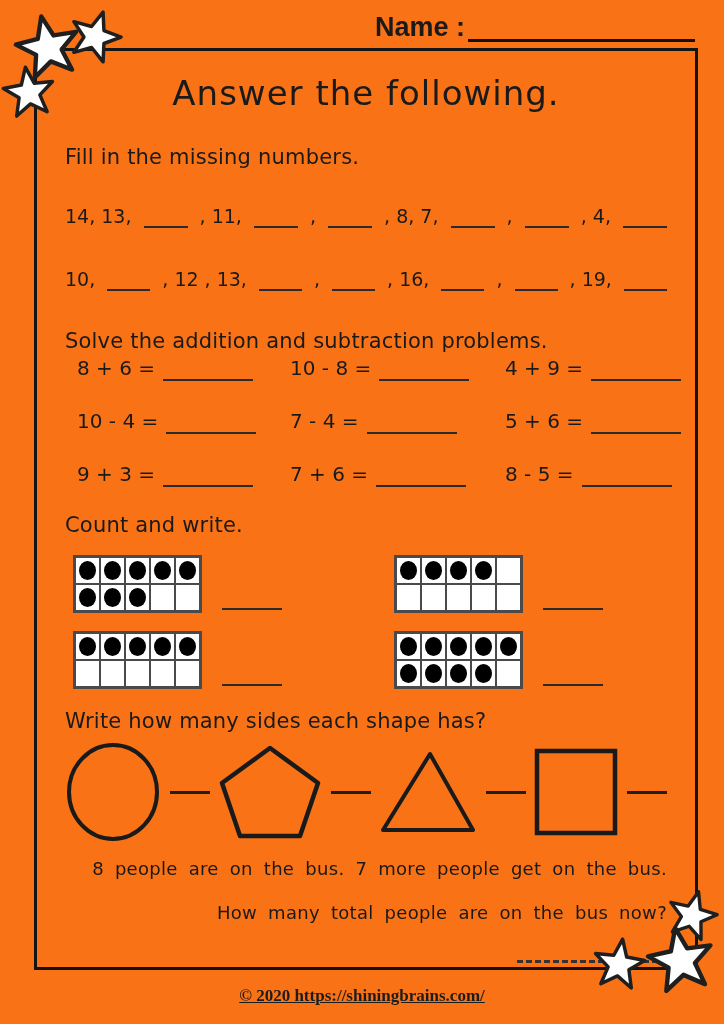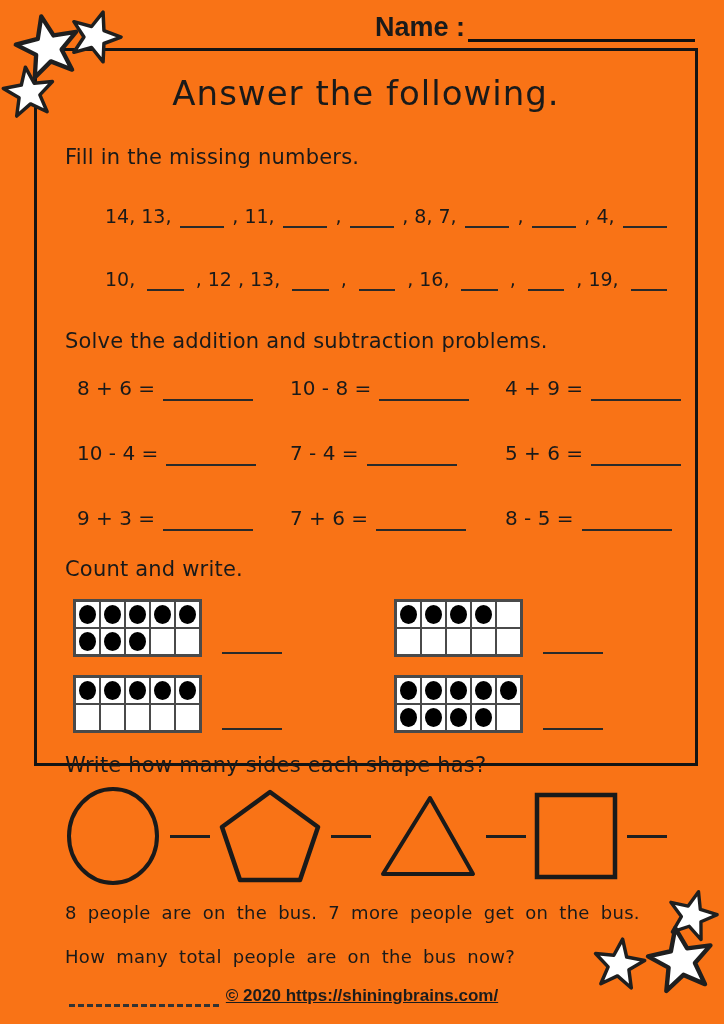--- a/index.html
+++ b/index.html
@@ -8,68 +8,68 @@
     font-family:"DejaVu Sans", sans-serif; color:#1a1a1a; overflow:hidden;
   }
 
   
   .name-row { position:absolute; top:12px; left:375px; width:320px; display:flex; align-items:flex-end; }
   .name-label { font-family:"Liberation Sans", sans-serif; font-weight:700; font-size:27px; line-height:30px; white-space:nowrap; }
   .name-line { flex:1; border-bottom:3px solid #111; height:26px; margin-left:3px; }
 
   
   .sheet {
-    position:absolute; left:34px; top:48px; width:664px; height:718px;
+    position:absolute; left:34px; top:48px; width:664px; height:922px;
     border:3px solid #141414; box-sizing:border-box; padding:0 28px;
   }
 
   .title { text-align:center; font-size:34px; letter-spacing:1px; margin:22px 0 0; font-weight:400; }
 
   .section-heading { font-size:21px; font-weight:400; margin:0; letter-spacing:0.2px; }
   .h-fill   { margin-top:32px; }
   .h-solve  { margin-top:38px; }
   .h-count  { margin-top:26px; }
   .h-shapes { margin-top:20px; }
 
   
-  .seq-row { display:flex; align-items:flex-end; justify-content:space-between; font-size:19px;margin-left:40px; }
+  .seq-row { display:flex; align-items:flex-end; justify-content:space-between; font-size:19px; }
   .seq-row-0 { margin-top:36px; }
   .seq-row-1 { margin-top:40px;gap:12px; }
   .seq-text { white-space:pre; padding-bottom:1px; }
   .blank { border-bottom:2px solid #2a2a2a; }
   .seq-blank { width:44px; height:16px; }
 
   
-  .eq-grid { display:grid; grid-template-columns:225px 215px 1fr; row-gap:40px; margin-top:23px; font-size:20px; }
+  .eq-grid { display:grid; grid-template-columns:225px 215px 1fr; row-gap:28px; margin-top:3px; font-size:20px; }
   .eq-cell { display:flex; align-items:flex-end; }
   .eq-cell .eq-text { white-space:nowrap; padding-bottom:1px; }
   .eq-blank { width:90px; height:15px; margin-left:8px; }
   .eq-cell:nth-child(3n+1) { padding-left:12px; }
 
   
   .frames-grid { display:grid; grid-template-columns:1fr 1fr; column-gap:40px; row-gap:10px; margin-top:10px; }
   .frame-cell { display:flex; align-items:flex-end; gap:20px; padding-left:8px; }
   .frame-cell:nth-child(even) { margin-top:8px; }
   .tenframe { display:grid; grid-template-columns:repeat(5,25px); grid-auto-rows:27px; border:2px solid #4a4a4a; background:#fff; }
   .tf-cell { border:1px solid #4a4a4a; display:flex; align-items:center; justify-content:center; }
   .dot { width:17px; height:19px; background:#000; border-radius:50%; }
   .frame-blank { width:60px; height:8px; margin-bottom:3px; }
 
   
   .shapes-row { display:flex; align-items:center; justify-content:space-between; margin-top:8px; height:102px; }
   .shape-wrap { display:flex; align-items:center; }
   .shape-line { width:40px; border-top:3px solid #1f1f1f; height:0; }
 
   
-  .word-problem { margin:4px 0 0; font-size:18px; line-height:44px; word-spacing:5px; letter-spacing:0.3px; }
+  .word-problem { margin:4px 0 0; font-size:18px; line-height:44px; word-spacing:5px; letter-spacing:0.3px;text-align:right; }
   .wp-blank { display:inline-block; width:150px; height:10px; border-bottom:3px dashed #333; margin-left:4px; }
 
   
   .footer { position:absolute; left:0; top:986px; width:100%; text-align:center; }
-  .footer-link { font-family:Liberation Sans, sans-serif; font-weight:700; font-size:17px; color:#1c1c1c; text-decoration:underline; }
+  .footer-link { font-family:Liberation Serif, serif; font-weight:700; font-size:17px; color:#1c1c1c; text-decoration:underline; }
 
   
   .star { position:absolute; line-height:0; }
 </style>
 </head>
 <body>
 
 <div class="page">
 
   <div class="name-row">

